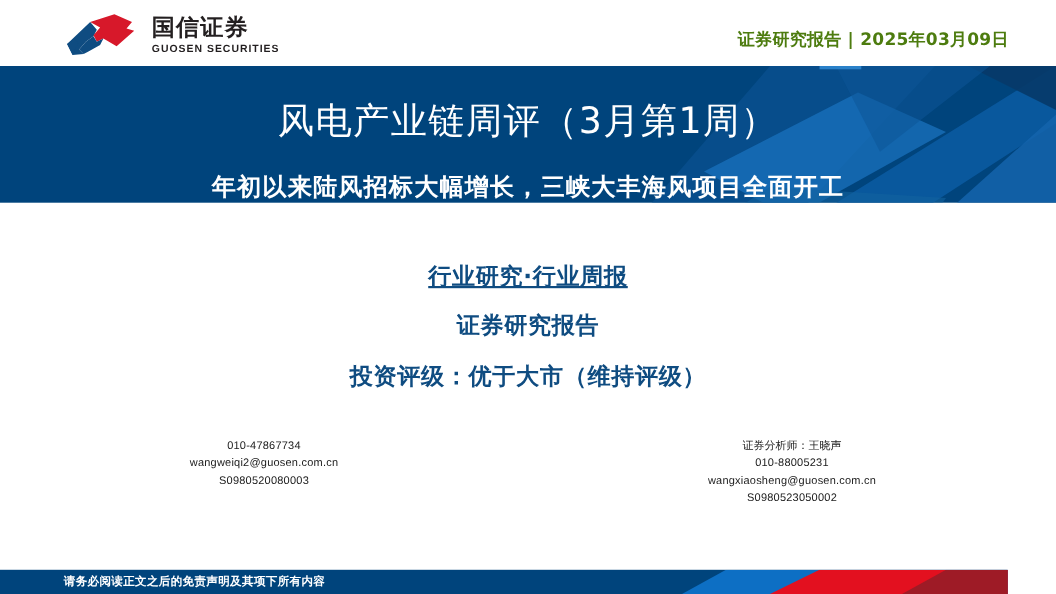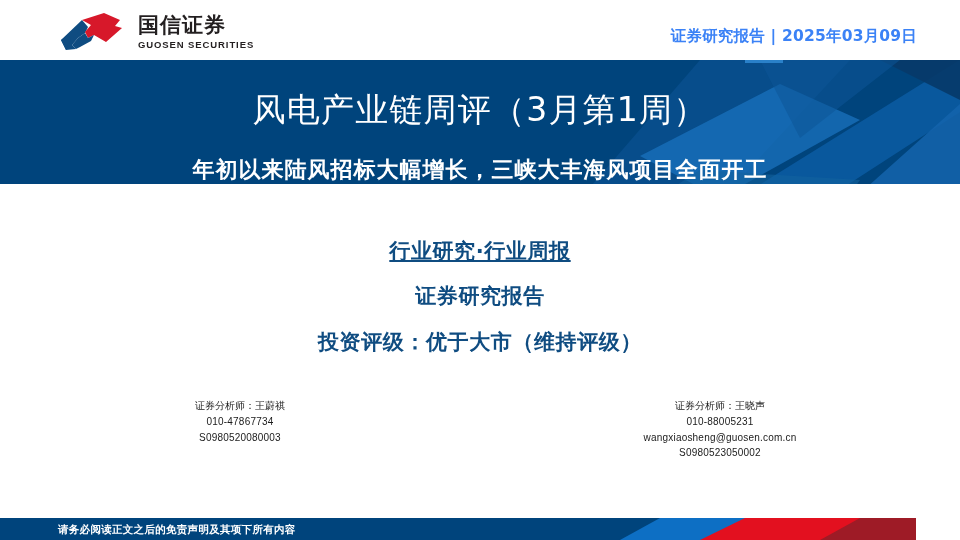--- a/index.html
+++ b/index.html
@@ -64,21 +64,21 @@
     letter-spacing: 0.9px;
     margin-top: 3px;
   }
   .header-meta {
     position: absolute;
     right: 43px;
     top: 26px;
     font-family: "DejaVu Sans", sans-serif;
     font-size: 15.5px;
     font-weight: 700;
-    color: #3b82f6;
+    color: #4d7c0f;
     letter-spacing: 0.2px;
     white-space: nowrap;
   }
 
   
   .banner {
     position: absolute;
     left: 0; top: 60px;
     width: 960px;
     height: 124px;
@@ -232,22 +232,22 @@
   </div>
 
   <div class="info-block">
     <div class="info-line l1">行业研究·行业周报</div>
     <div class="info-line l2">证券研究报告</div>
     <div class="info-line l3">投资评级：优于大市（维持评级）</div>
   </div>
 
   <div class="analysts">
     <div class="analyst-col">
-      <div class="a-name">证券分析师：王蔚祺</div>
       <div class="a-phone">010-47867734</div>
+      <div class="a-mail">wangweiqi2@guosen.com.cn</div>
       <div class="a-lic">S0980520080003</div>
     </div>
     <div class="analyst-col">
       <div class="a-name">证券分析师：王晓声</div>
       <div class="a-phone">010-88005231</div>
       <div class="a-mail">wangxiaosheng@guosen.com.cn</div>
       <div class="a-lic">S0980523050002</div>
     </div>
   </div>
 

